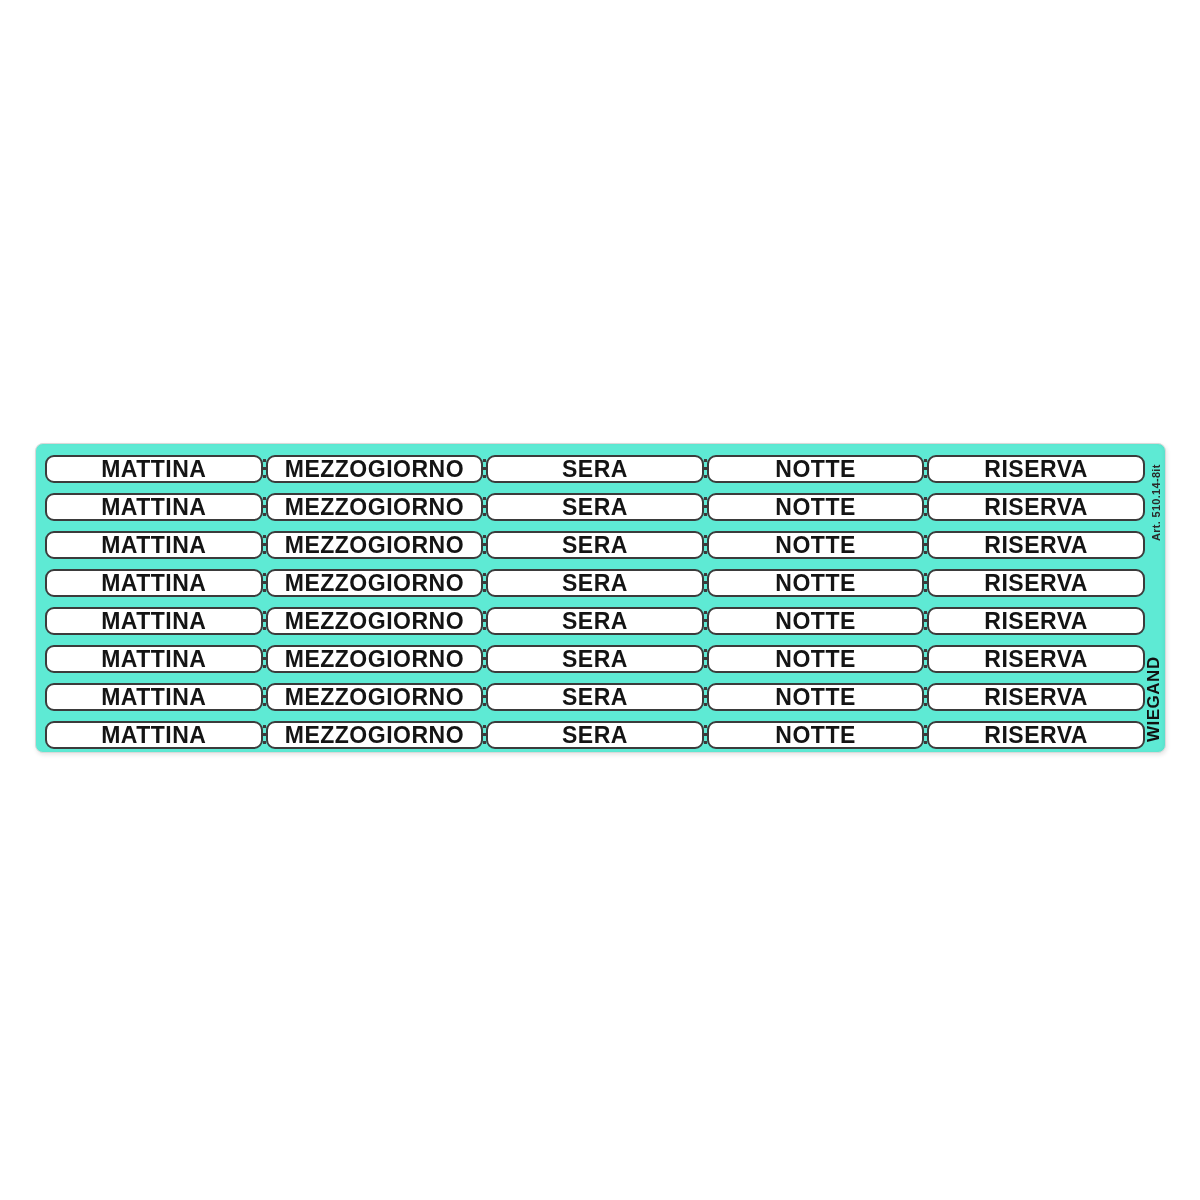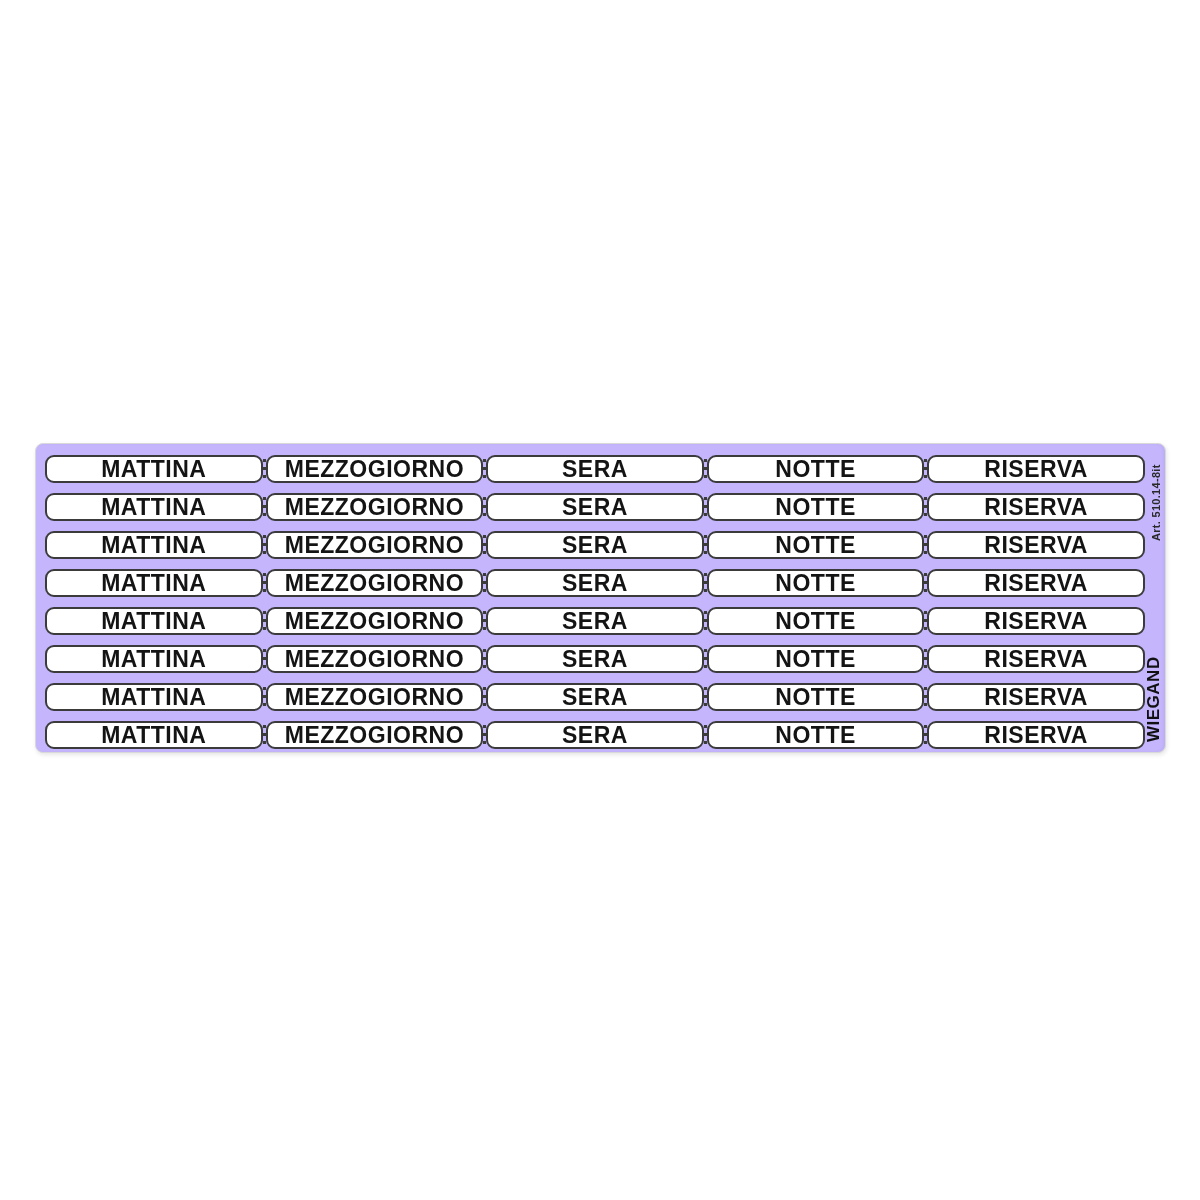--- a/index.html
+++ b/index.html
@@ -10,21 +10,21 @@
     background: #ffffff;
     font-family: "Liberation Sans", "DejaVu Sans", sans-serif;
     overflow: hidden;
   }
   .sheet {
     position: absolute;
     left: 35px;
     top: 443px;
     width: 1131px;
     height: 310px;
-    background: #c4b5fd;
+    background: #5eead4;
     border: 1px solid #d9d9d9;
     border-radius: 8px;
     box-shadow: 1px 2px 4px rgba(0,0,0,0.10), inset -2px 0 3px rgba(0,0,0,0.04);
     box-sizing: border-box;
   }
   .strips {
     position: absolute;
     left: 9px;
     top: 11px;
     width: 1100px;

